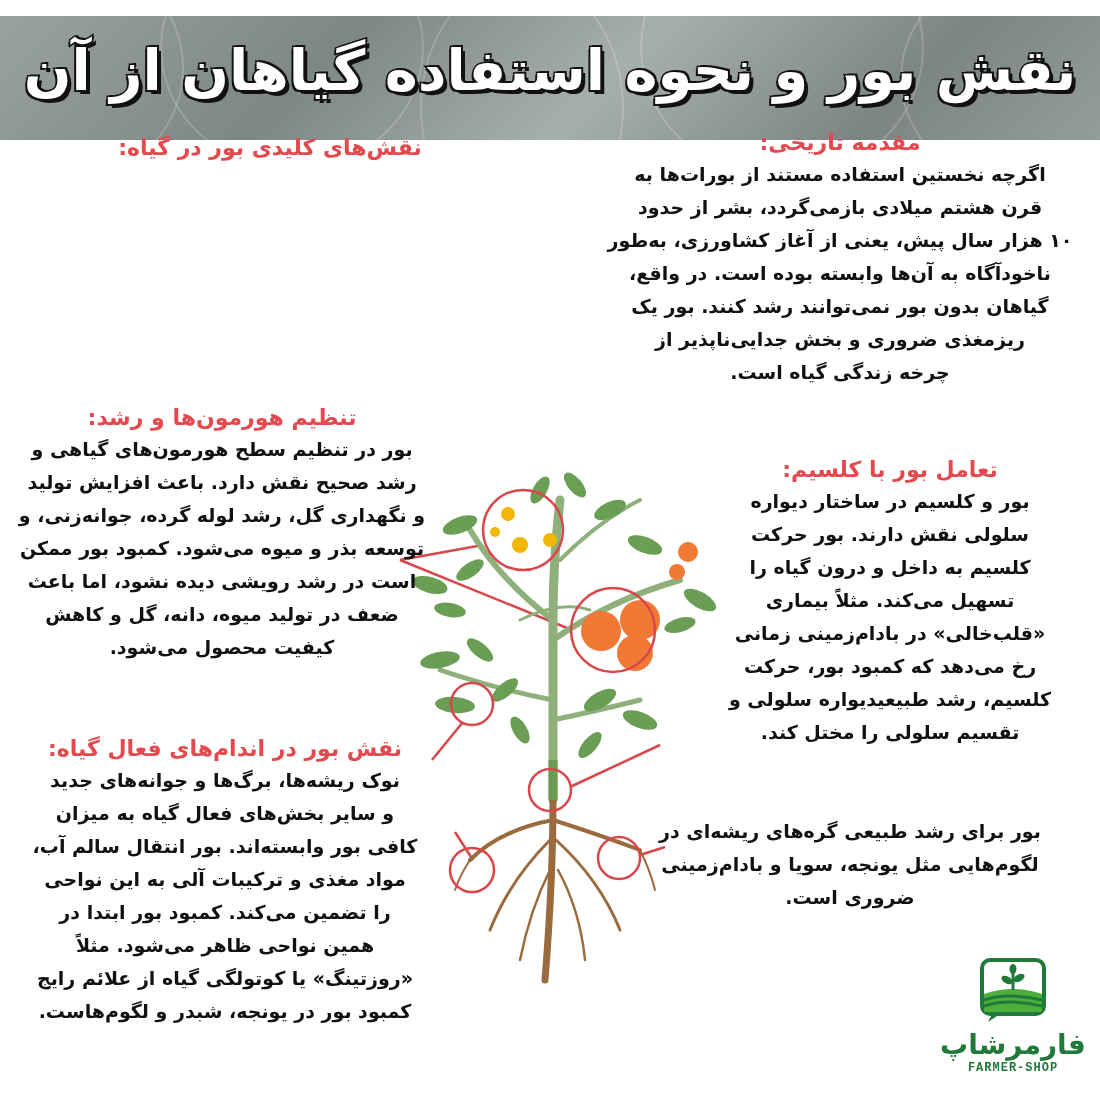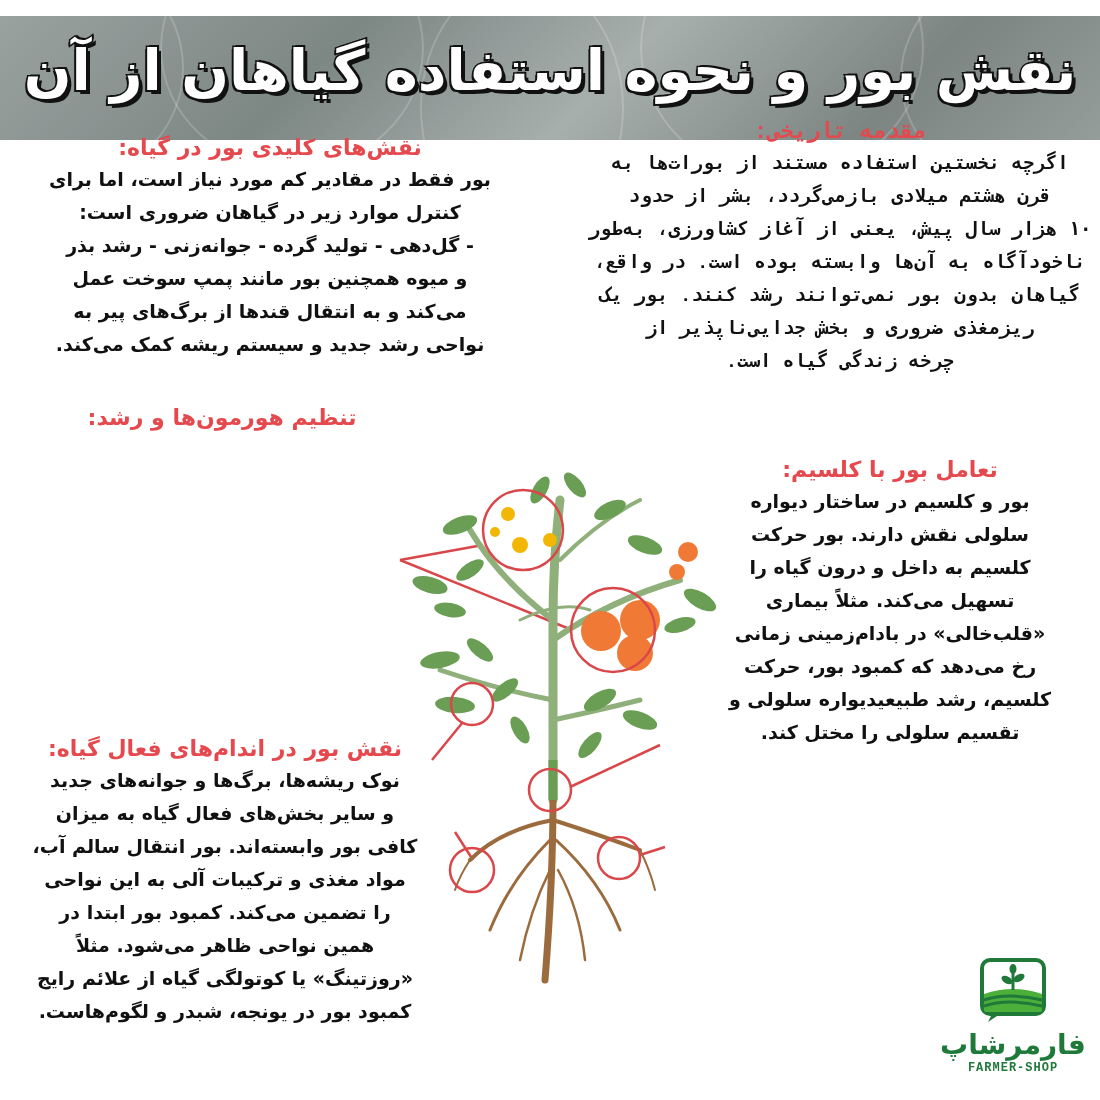--- a/index.html
+++ b/index.html
@@ -107,43 +107,44 @@
   <g stroke="#d9474a" stroke-width="2.5" fill="none">
     <circle cx="523" cy="530" r="40"></circle>
     <circle cx="613" cy="630" r="42"></circle>
     <circle cx="472" cy="704" r="21"></circle>
     <circle cx="550" cy="790" r="21"></circle>
     <circle cx="472" cy="870" r="22"></circle>
     <circle cx="619" cy="858" r="21"></circle>
   </g>
 </svg>
 
-<div class="section" style="left:580px;top:118px;width:520px;font-family:Liberation Mono, monospace;">
+<div class="section" style="left:580px;top:128px;width:520px;">
   <h2>مقدمه تاریخی:</h2>
   <p>اگرچه نخستین استفاده مستند از بورات‌ها به
 قرن هشتم میلادی بازمی‌گردد، بشر از حدود
 ۱۰ هزار سال پیش، یعنی از آغاز کشاورزی، به‌طور
 ناخودآگاه به آن‌ها وابسته بوده است.  در واقع،
 گیاهان بدون بور نمی‌توانند رشد کنند. بور یک
 ریزمغذی ضروری و بخش جدایی‌ناپذیر از
 چرخه زندگی گیاه است.</p>
 </div>
 
 <div class="section" style="left:0px;top:133px;width:540px;">
   <h2>نقش‌های کلیدی بور در گیاه:</h2>
-  <p>بور فقط در مقادیر کم مورد نیاز است، اما برای
-کنترل موارد زیر در گیاهان ضروری است:
-- گل‌دهی  - تولید گرده  - جوانه‌زنی  - رشد بذر
-و میوه  همچنین بور مانند پمپ سوخت عمل
-می‌کند و به انتقال قندها از برگ‌های پیر به
-نواحی رشد جدید و سیستم ریشه کمک می‌کند.</p>
 </div>
 
 <div class="section" style="left:12px;top:403px;width:420px;">
   <h2>تنظیم هورمون‌ها و رشد:</h2>
+  <p>بور در تنظیم سطح هورمون‌های گیاهی و
+رشد صحیح نقش دارد.  باعث افزایش تولید
+و نگهداری گل، رشد لوله گرده، جوانه‌زنی، و
+توسعه بذر و میوه می‌شود.  کمبود بور ممکن
+است در رشد رویشی دیده نشود، اما باعث
+ضعف در تولید میوه، دانه، گل و کاهش
+کیفیت محصول می‌شود.</p>
 </div>
 
 <div class="section" style="left:690px;top:455px;width:400px;">
   <h2>تعامل بور با کلسیم:</h2>
   <p>بور و کلسیم در ساختار دیواره
 سلولی نقش دارند.  بور حرکت
 کلسیم به داخل و درون گیاه را
 تسهیل می‌کند.  مثلاً بیماری
 «قلب‌خالی» در بادام‌زمینی زمانی
 رخ می‌دهد که کمبود بور، حرکت
@@ -157,20 +158,23 @@
 و سایر بخش‌های فعال گیاه به میزان
 کافی بور وابسته‌اند.  بور انتقال سالم آب،
 مواد مغذی و ترکیبات آلی به این نواحی
 را تضمین می‌کند.  کمبود بور ابتدا در
 همین نواحی ظاهر می‌شود.  مثلاً
 «روزتینگ» یا کوتولگی گیاه از علائم رایج
 کمبود بور در یونجه، شبدر و لگوم‌هاست.</p>
 </div>
 
 <div class="section" style="left:640px;top:815px;width:420px;">
+  <p>بور برای رشد طبیعی گره‌های ریشه‌ای در
+لگوم‌هایی مثل یونجه، سویا و بادام‌زمینی
+ضروری است.</p>
 </div>
 
 <div class="logo">
   <svg width="70" height="66" viewBox="0 0 70 66">
     <rect x="4" y="2" width="62" height="54" rx="8" fill="none" stroke="#1f7a3a" stroke-width="4"></rect>
     <path d="M14 56 L10 64 L22 56 Z" fill="#1f7a3a"></path>
     <path d="M6 36 Q35 26 64 36 L64 52 Q64 54 62 54 L8 54 Q6 54 6 52 Z" fill="#4caf3a"></path>
     <path d="M6 42 Q30 34 64 42" stroke="#1f7a3a" stroke-width="3" fill="none"></path>
     <path d="M6 48 Q30 40 64 48" stroke="#1f7a3a" stroke-width="3" fill="none"></path>
     <path d="M35 32 L35 14" stroke="#1f7a3a" stroke-width="3"></path>

